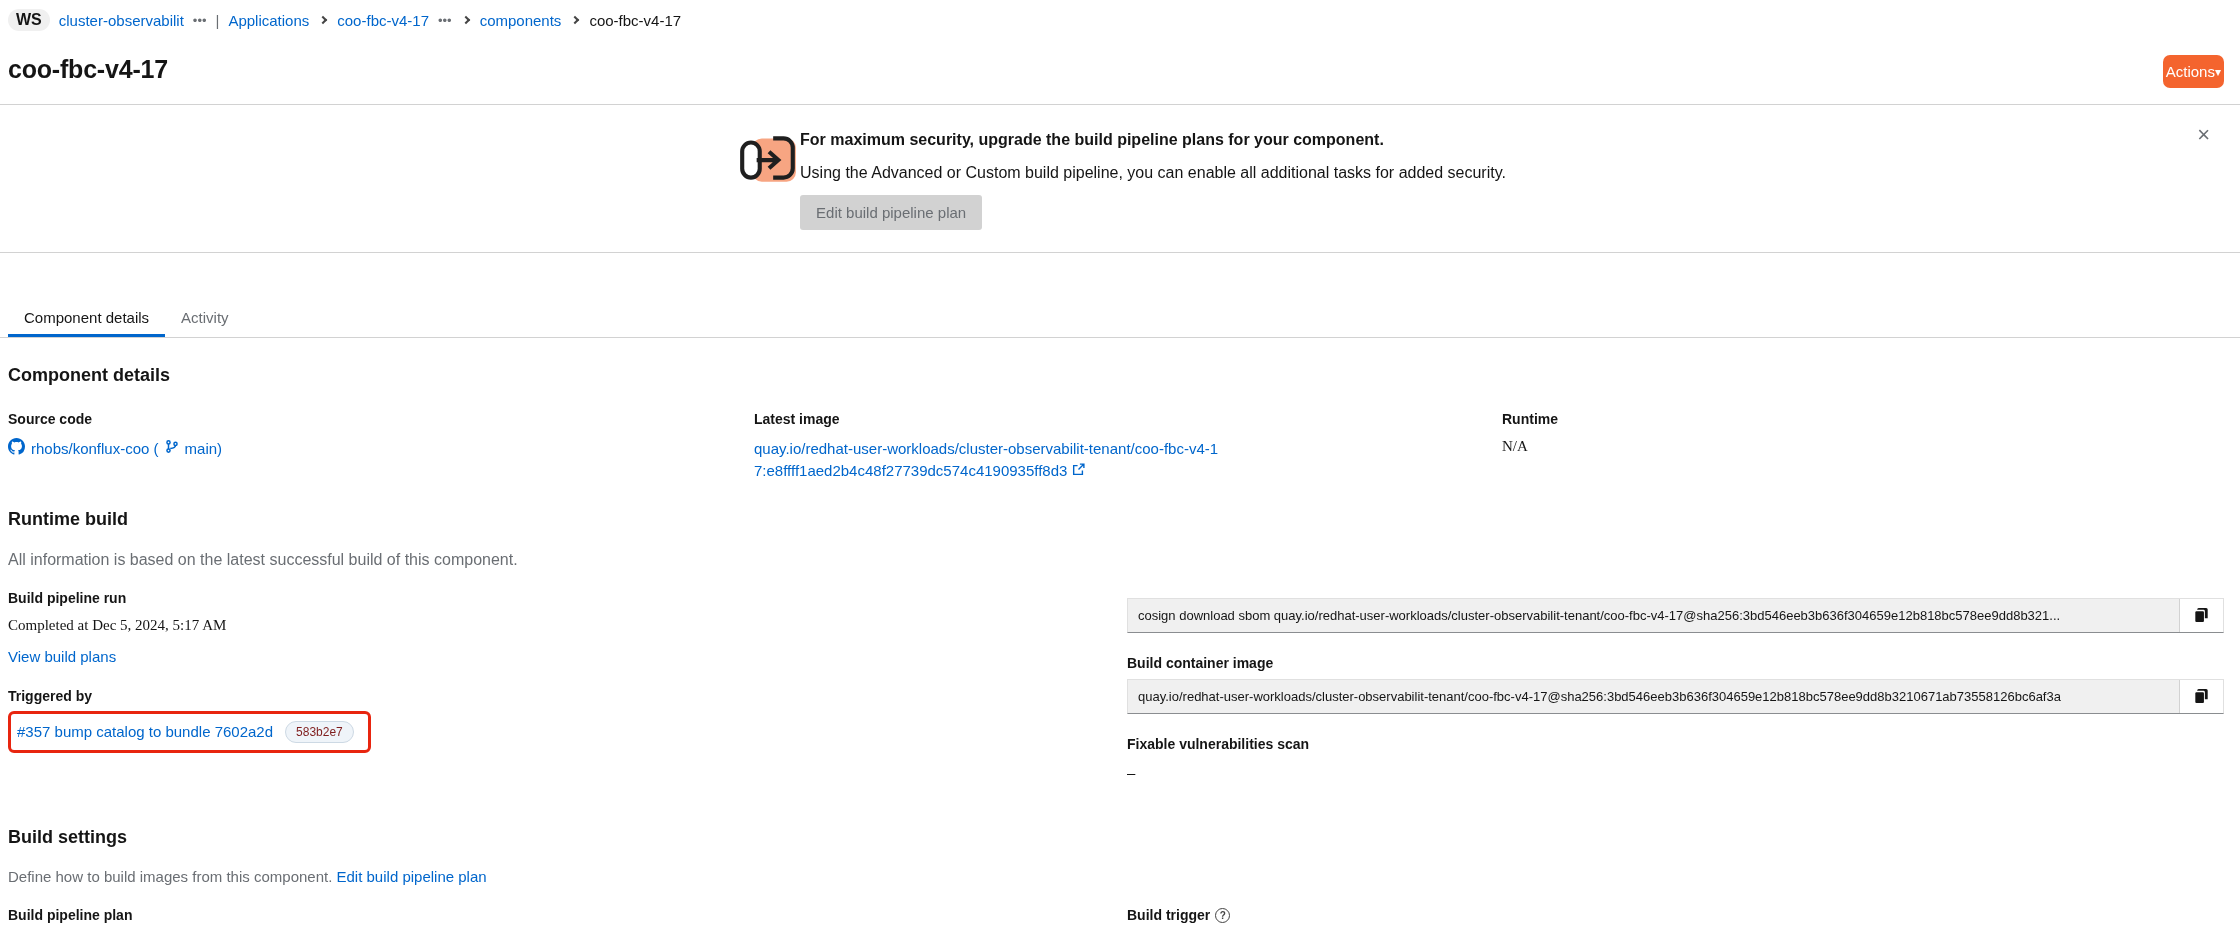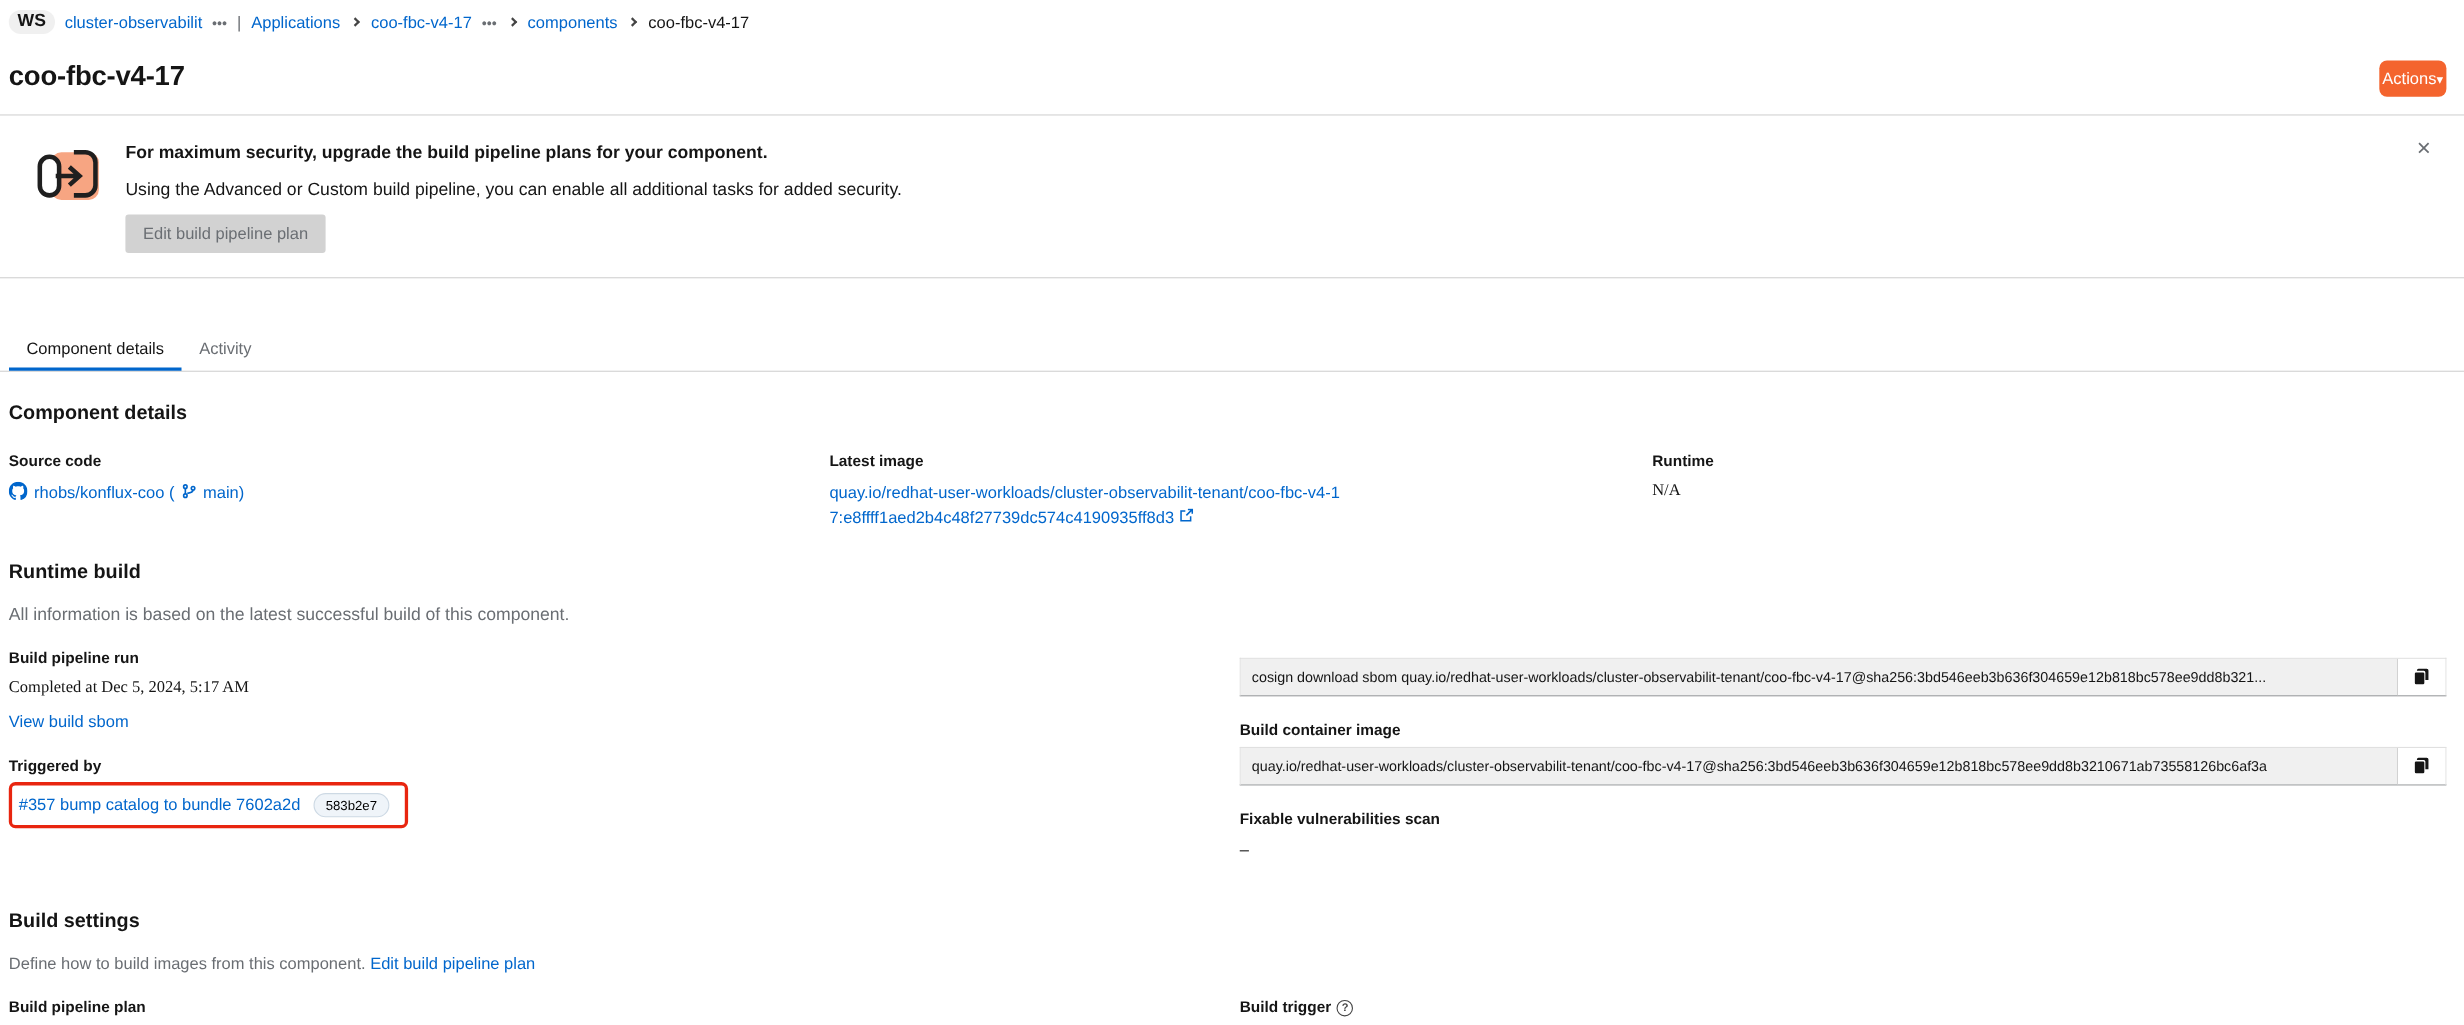--- a/index.html
+++ b/index.html
@@ -20,21 +20,21 @@
   
   .title-row { display:flex; justify-content:space-between; align-items:flex-start; margin-top:24px; }
   h1 { font-size:25px; font-weight:bold; letter-spacing:-0.2px; }
   .actions-btn { background:#f4642e; color:#fff; border:none; border-radius:7px; font-size:15px;
     padding:8px 3px; display:inline-flex; align-items:center; cursor:pointer;
     font-family:"Liberation Sans", sans-serif; }
   .actions-btn .caret { font-size:12px; }
 
   
   .banner { margin:16px -16px 0 -8px; border-top:1px solid #d2d2d2; border-bottom:1px solid #d2d2d2;
-    padding:21px 28px 22px 30px; display:flex; gap:20px; position:relative; background:#fff; }
+    padding:21px 28px 22px 30px; display:flex; position:relative; background:#fff;justify-content:center; }
   .banner-text .b-title { font-weight:bold; font-size:16px; margin-top:5px; }
   .banner-text .b-desc { font-size:16px; margin-top:15px; }
   .gray-btn { margin-top:13px; background:#d2d2d2; color:#6a6e73; border:none; border-radius:3px;
     font-size:15px; padding:9px 16px; cursor:pointer; font-family:"Liberation Sans", sans-serif; }
   .banner-close { position:absolute; top:22px; right:30px; background:none; border:none;
     color:#6a6e73; font-size:22px; line-height:16px; cursor:pointer; }
 
   
   .tabs { display:flex; margin:48px -16px 0 -8px; padding-left:8px; border-bottom:1px solid #d2d2d2; }
   .tab { padding:8px 16px 11px; font-size:15px; color:#6a6e73; cursor:pointer; }
@@ -53,21 +53,21 @@
 
   .clip-row { display:flex; margin-top:8px; height:35px; border:1px solid #e0e0e0; border-bottom:1px solid #8a8d90; }
   .clip-input { flex:1; background:#f0f0f0; border:none; outline:none; padding:0 10px;
     font-size:13px; color:#151515; font-family:"Liberation Sans", sans-serif;
     white-space:nowrap; overflow:hidden; text-overflow:ellipsis; }
   .copy-btn { width:44px; background:#fff; border:none; border-left:1px solid #d2d2d2;
     display:flex; align-items:center; justify-content:center; cursor:pointer; }
 
   .trigger-box { display:inline-flex; align-items:center; gap:12px; margin-top:7px;
     border:3px solid #e8250f; border-radius:6px; padding:7px 14px 7px 6px; }
-  .commit-pill { background:#eff4f9; border:1px solid #cdd9e4; color:#000000; font-size:12px;
+  .commit-pill { background:#eff4f9; border:1px solid #cdd9e4; color:#7f1d1d; font-size:12px;
     border-radius:11px; padding:3px 10px; }
 
   .help-circle { display:inline-flex; width:15px; height:15px; border:1px solid #444;
     border-radius:50%; font-size:10px; align-items:center; justify-content:center;
     color:#444; vertical-align:1px; margin-left:5px; cursor:pointer; } .mt14 { margin-top:14px; } .mt22 { margin-top:22px; }
   .lb-note { margin-top:21px; }
   .lb-grid { margin-top:21px; }
   .bs-desc { margin-top:20px; font-size:15px; }
   .bs-grid { margin-top:22px; }
   .dash { font-size:15px; margin-top:12px; }
@@ -165,21 +165,21 @@
     </div>
   </div>
 
   <h2>Runtime build</h2>
   <div class="muted lb-note">All information is based on the latest successful build of this component.</div>
 
   <div class="two-col lb-grid">
     <div>
       <div class="field-label">Build pipeline run</div>
       <div class="field-value">Completed at Dec 5, 2024, 5:17 AM</div>
-      <div class="mt14"><a style="font-size:15px">View build sbom</a></div>
+      <div class="mt14"><a style="font-size:15px">View build plans</a></div>
       <div class="field-label mt22">Triggered by</div>
       <div class="trigger-box">
         <a style="font-size:15px">#357 bump catalog to bundle 7602a2d</a>
         <span class="commit-pill">583b2e7</span>
       </div>
     </div>
     <div>
       <div class="clip-row">
         <input class="clip-input" readonly="" value="cosign download sbom quay.io/redhat-user-workloads/cluster-observabilit-tenant/coo-fbc-v4-17@sha256:3bd546eeb3b636f304659e12b818bc578ee9dd8b321..." style="">
         <button class="copy-btn">

